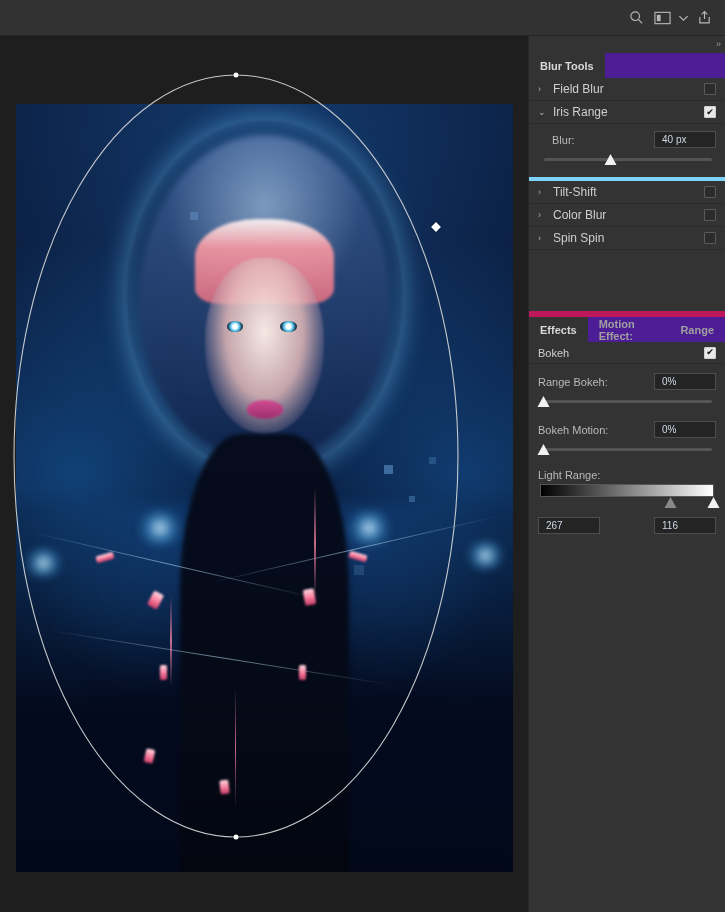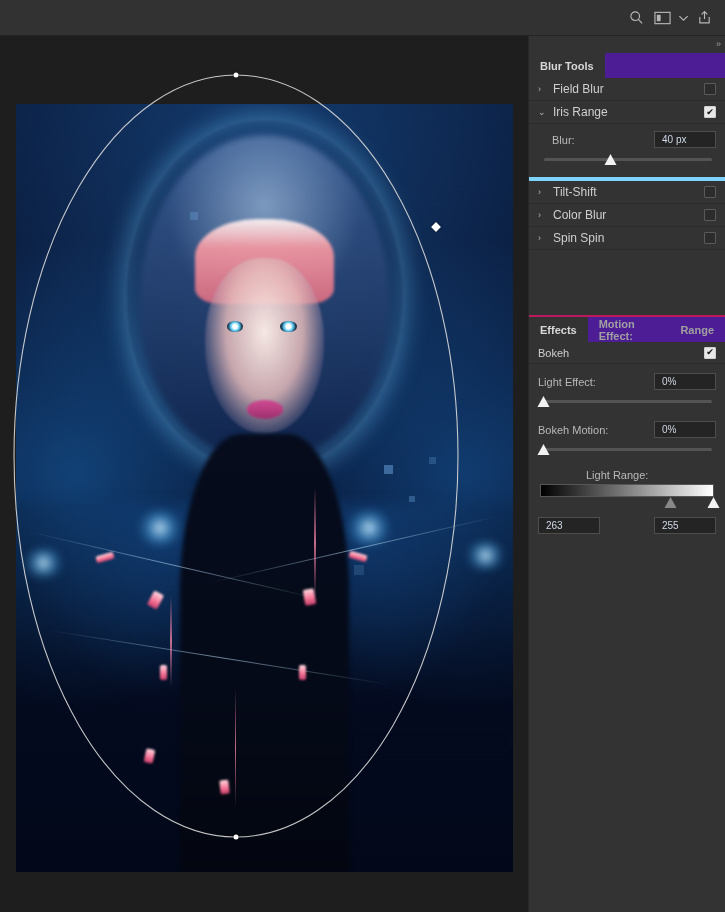--- a/index.html
+++ b/index.html
@@ -145,21 +145,21 @@
 
   .slider { position: relative; height: 12px; margin: 2px 4px 0 6px; }
   .track { position: absolute; left: 0; right: 0; top: 4px; height: 3px; background: #545454; border-radius: 2px; }
   .thumb { position: absolute; top: 0px; width: 13px; height: 11px; transform: translateX(-50%); cursor: pointer; }
   .thumb::after { content: ""; display: block; width: 0; height: 0;
     border-left: 6.5px solid transparent; border-right: 6.5px solid transparent; border-bottom: 11px solid #f2f2f2; }
   .thumb.gray::after { border-bottom-color: #888888; }
 
   .filler { flex: 1; background: #333333; }
 
-  .effects-panel { flex: none; border-top: 2px solid #be185d; background: #333333; }
+  .effects-panel { flex: none; border-top: 6px solid #be185d; background: #333333; }
   .eff-body { padding: 0 9px 10px 9px; }
   .bokeh-row { height: 22px; display: flex; align-items: center; justify-content: space-between;
     border-bottom: 1px solid #2b2b2b; margin: 0 -9px 9px -9px; padding: 0 9px; }
   .bokeh-lbl { font-size: 11px; color: #cfcfcf; text-align: right; }
   .eff-group { margin-bottom: 13px; }
   .grad-track { position: relative; height: 13px; margin: 3px 2px 0 2px;
     background: linear-gradient(90deg, #000000 0%, #ffffff 100%); border: 1px solid #565656; }
   .grad-thumbs { position: relative; height: 12px; margin: 0 2px; }
   .range-fields { display: flex; justify-content: space-between; margin-top: 8px; }
   .eff-filler { height: 355px; background: #333333; }
@@ -311,52 +311,52 @@
         </div>
 
         <div class="eff-body">
           <div class="bokeh-row">
             <span class="bokeh-lbl">Bokeh</span>
             <span class="cb on"></span>
           </div>
 
           <div class="eff-group">
             <div class="ctrl-row">
-              <span class="ctrl-label np">Light Effect:</span>
+              <span class="ctrl-label np">Range Bokeh:</span>
               <span class="numfield">0%</span>
             </div>
             <div class="slider">
               <div class="track"></div>
               <div class="thumb" id="lb-thumb" style="left: 0%;"></div>
             </div>
           </div>
 
           <div class="eff-group">
             <div class="ctrl-row">
               <span class="ctrl-label np">Bokeh Motion:</span>
               <span class="numfield">0%</span>
             </div>
             <div class="slider">
               <div class="track"></div>
               <div class="thumb" id="bc-thumb" style="left: 0%;"></div>
             </div>
           </div>
 
           <div class="eff-group">
-            <div class="ctrl-row" style="margin-bottom:3px;margin-left:48px;">
+            <div class="ctrl-row" style="margin-bottom:3px;">
               <span class="ctrl-label np">Light Range:</span>
             </div>
             <div class="grad-track"></div>
             <div class="grad-thumbs">
               <div class="thumb gray" id="lr-min" style="left: 75%;"></div>
               <div class="thumb" id="lr-max" style="left: 100%;"></div>
             </div>
             <div class="range-fields">
-              <span class="numfield">263</span>
-              <span class="numfield">255</span>
+              <span class="numfield">267</span>
+              <span class="numfield">116</span>
             </div>
           </div>
         </div>
 
         <div class="eff-filler"></div>
       </div>
 
     </div>
   </div>
 </div>

